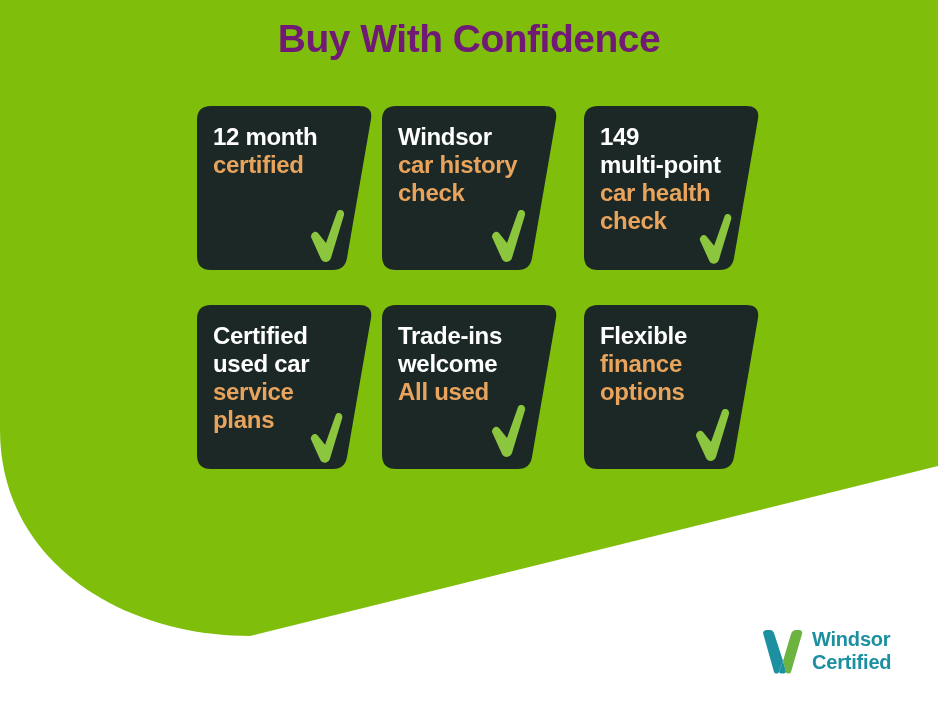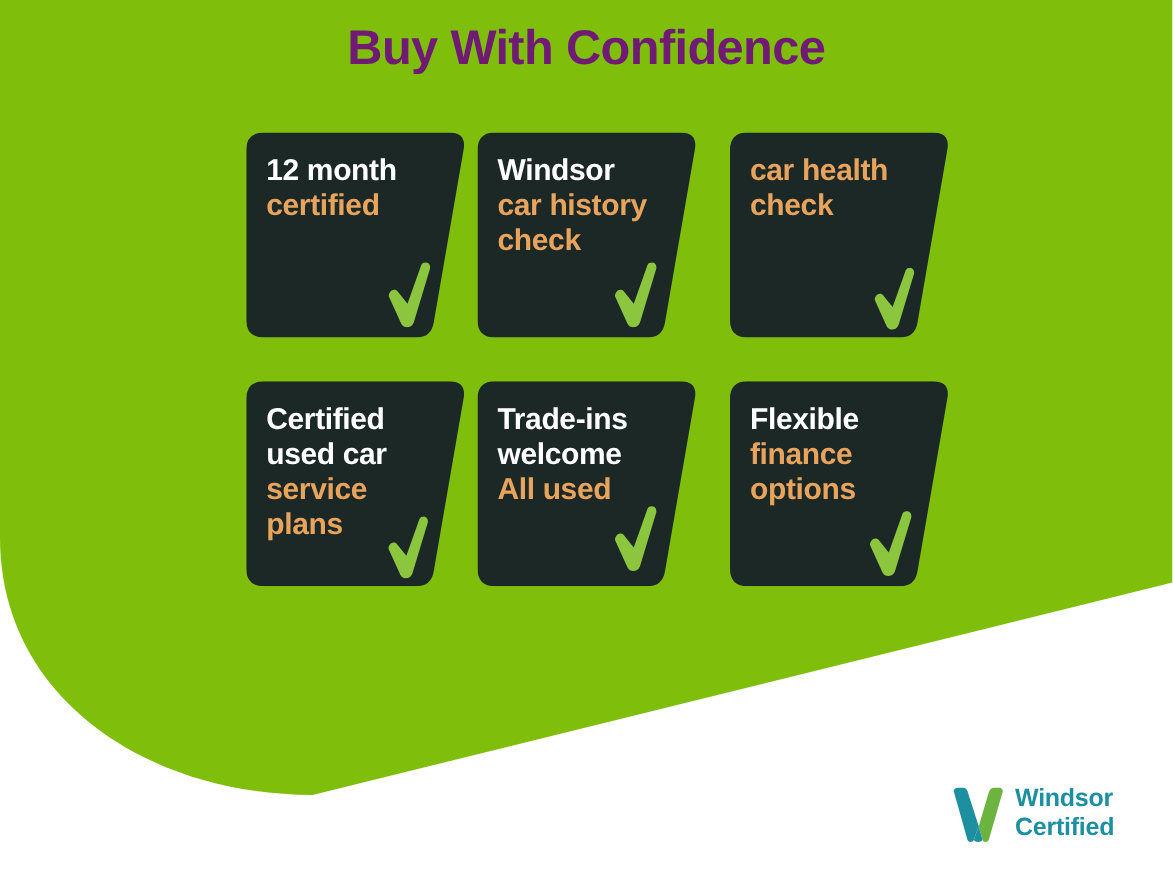--- a/index.html
+++ b/index.html
@@ -88,20 +88,22 @@
     <svg class="tick" style="left:106px;top:104px;width:42px;height:52px;" viewBox="0 0 42 52">
       <path d="M4,27 C4,23 8,20 11,23 L19,33 L30,2 C32,-2 38,0 37,5 L24,48 C22,53 16,53 14,49 Z" fill="#8CC63F"></path>
     </svg>
   </div>
 
   <div class="card c3 r1">
     <svg class="shape" viewBox="0 0 176 164">
       <path d="M14,0 H162 Q176,0 174,13 L150,152 Q148,164 136,164 H14 Q0,164 0,150 V14 Q0,0 14,0 Z" fill="#1C2826"></path>
     </svg>
     <div class="txt">
+      <span class="w">149</span>
+      <span class="w">multi-point</span>
       <span class="o">car health</span>
       <span class="o">check</span>
     </div>
     <svg class="tick" style="left:112px;top:108px;width:40px;height:50px;" viewBox="0 0 42 52">
       <path d="M4,27 C4,23 8,20 11,23 L19,33 L30,2 C32,-2 38,0 37,5 L24,48 C22,53 16,53 14,49 Z" fill="#8CC63F"></path>
     </svg>
   </div>
 
   <div class="card c1 r2">
     <svg class="shape" viewBox="0 0 176 164">

